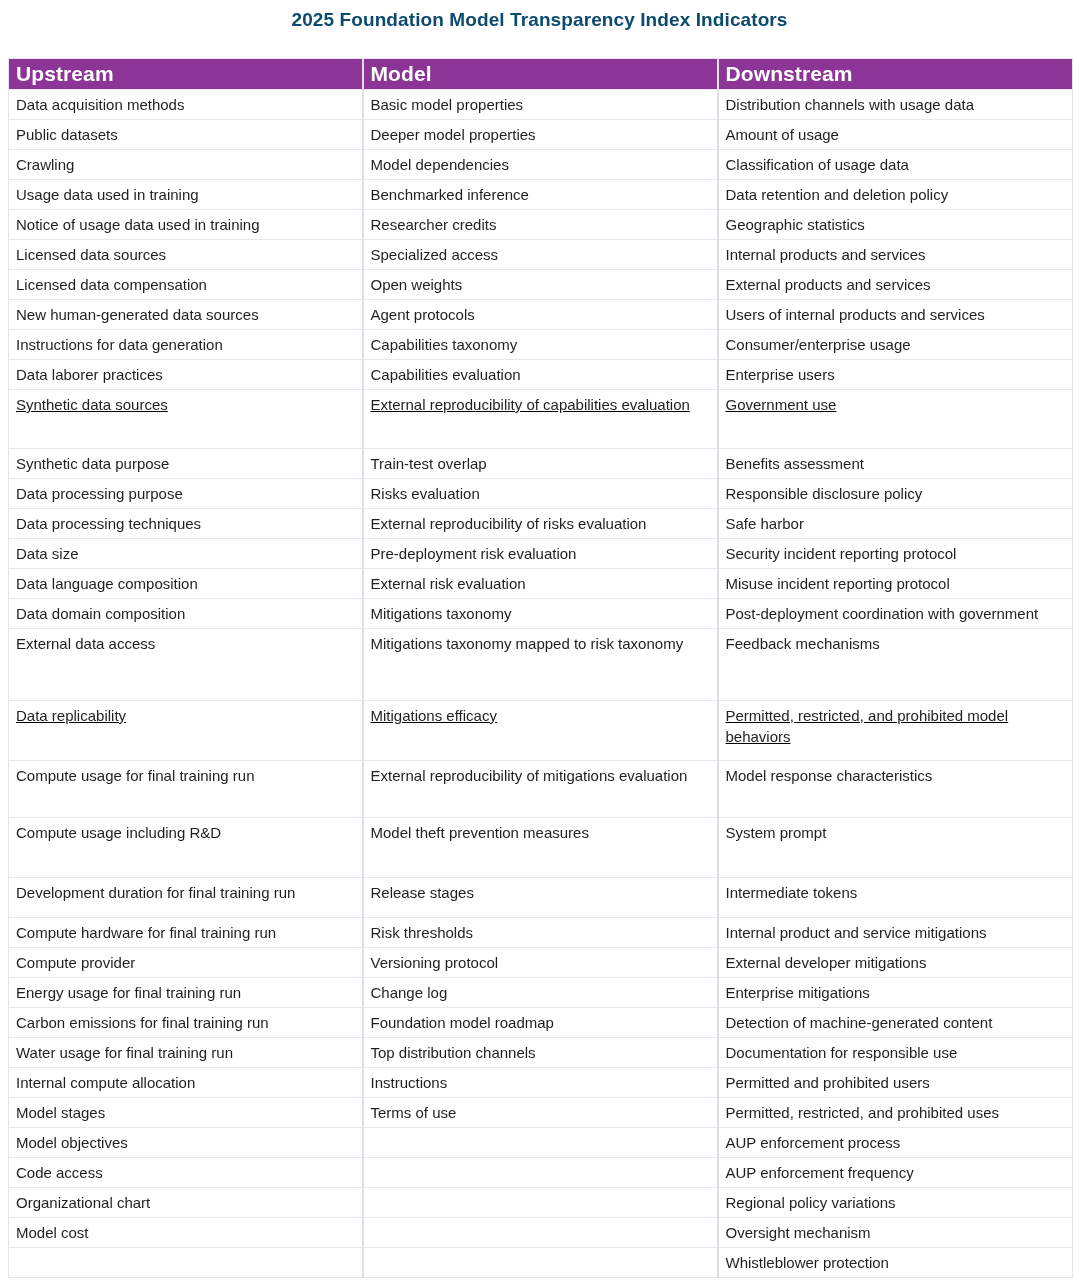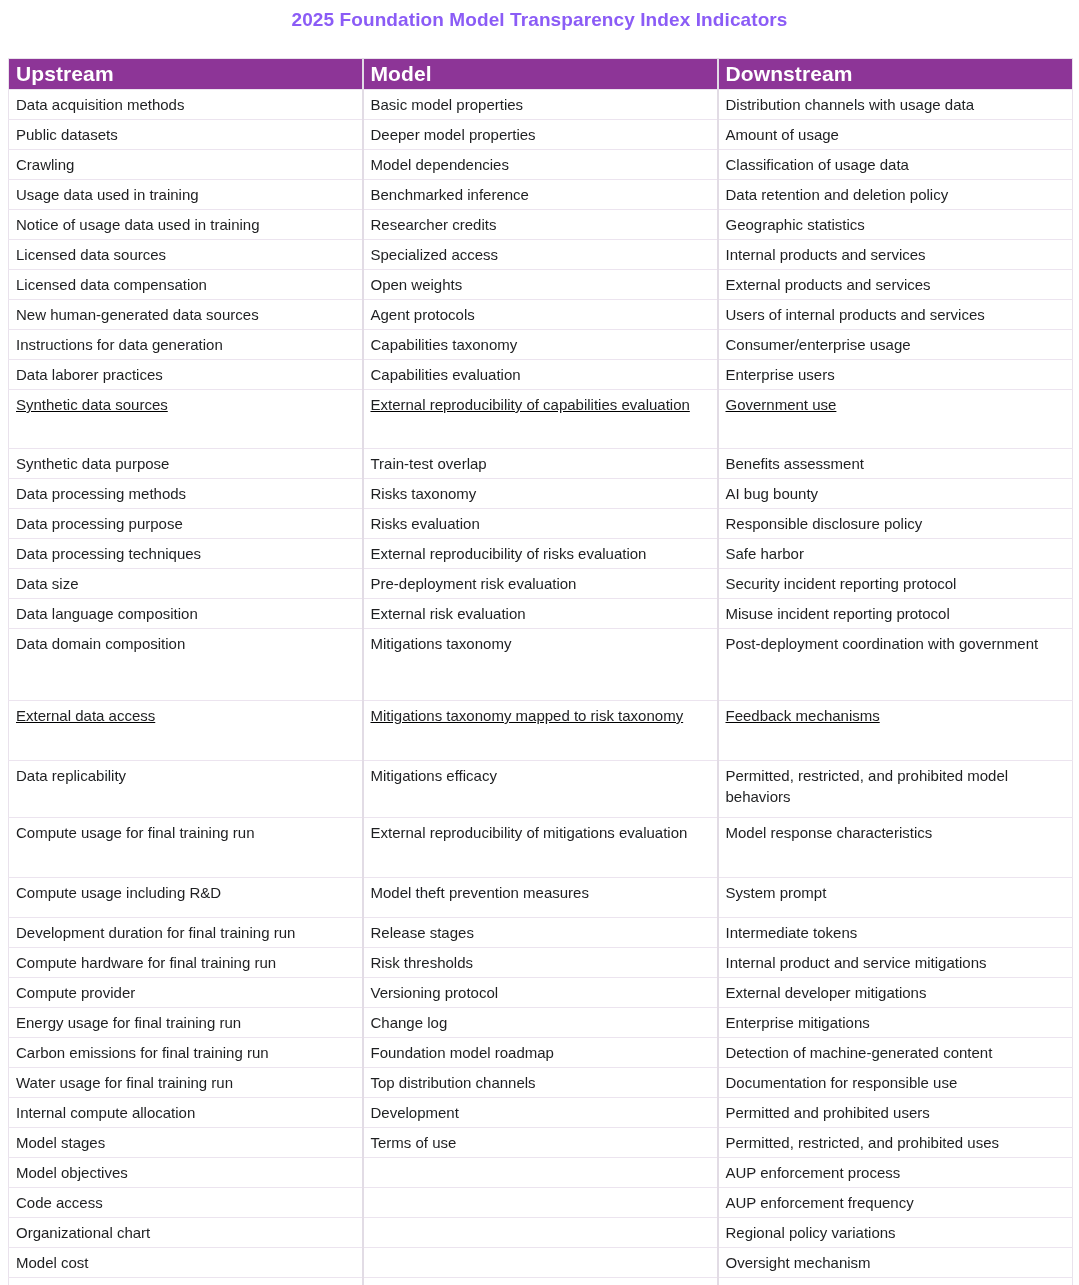--- a/index.html
+++ b/index.html
@@ -15,21 +15,21 @@
     width: 1079px;
     height: 1285px;
     overflow: hidden;
   }
   h1.title {
     margin: 8px 0 0 0;
     font-size: 19px;
     line-height: 23px;
     font-weight: 700;
     text-align: center;
-    color: #8b5cf6;
+    color: #0c4a6e;
     letter-spacing: 0.1px;
   }
   table.indicators {
     border-collapse: collapse;
     table-layout: fixed;
     width: 1064px;
     margin: 27px 0 0 8px;
     border: 1px solid #e9e2ec;
   }
   col.c1 { width: 354px; }
@@ -142,25 +142,20 @@
           <td>Synthetic data sources</td>
           <td>External reproducibility of capabilities evaluation</td>
           <td>Government use</td>
         </tr>
         <tr>
           <td>Synthetic data purpose</td>
           <td>Train-test overlap</td>
           <td>Benefits assessment</td>
         </tr>
         <tr>
-          <td>Data processing methods</td>
-          <td>Risks taxonomy</td>
-          <td>AI bug bounty</td>
-        </tr>
-        <tr>
           <td>Data processing purpose</td>
           <td>Risks evaluation</td>
           <td>Responsible disclosure policy</td>
         </tr>
         <tr>
           <td>Data processing techniques</td>
           <td>External reproducibility of risks evaluation</td>
           <td>Safe harbor</td>
         </tr>
         <tr>
@@ -223,21 +218,21 @@
           <td>Foundation model roadmap</td>
           <td>Detection of machine-generated content</td>
         </tr>
         <tr>
           <td>Water usage for final training run</td>
           <td>Top distribution channels</td>
           <td>Documentation for responsible use</td>
         </tr>
         <tr>
           <td>Internal compute allocation</td>
-          <td>Development</td>
+          <td>Instructions</td>
           <td>Permitted and prohibited users</td>
         </tr>
         <tr>
           <td>Model stages</td>
           <td>Terms of use</td>
           <td>Permitted, restricted, and prohibited uses</td>
         </tr>
         <tr>
           <td>Model objectives</td>
           <td></td>

